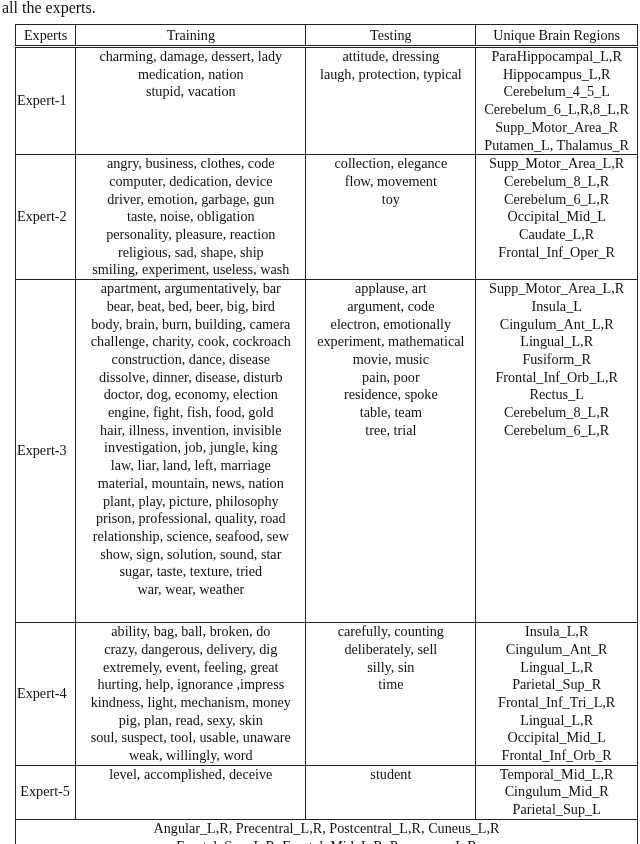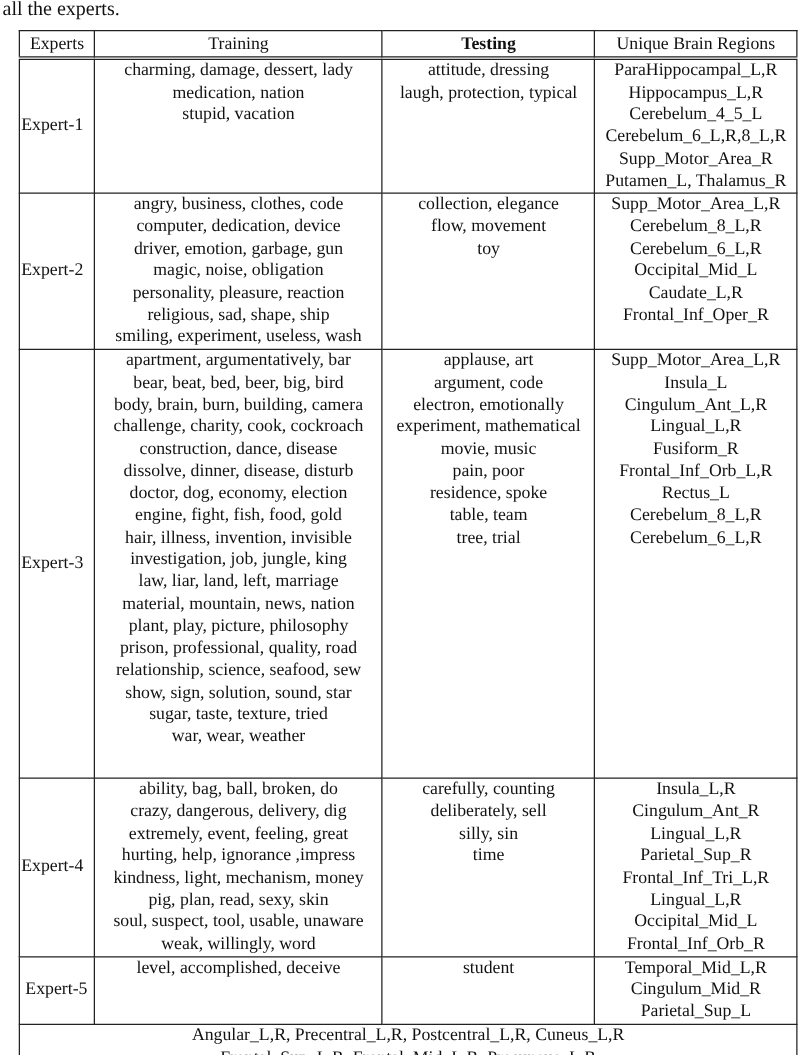--- a/index.html
+++ b/index.html
@@ -25,21 +25,21 @@
       text-align: center;
       vertical-align: top;
       font-weight: normal;
       white-space: nowrap;
     }
     .tbl th { padding-top: 0; height: 20px; line-height: 20px; }
     .tbl thead tr { border-bottom: 3px double #222; }
     .tbl td.expert { vertical-align: middle; text-align: left; padding-left: 1px; }
     .tbl .c1 { width: 56px; }
     .tbl .c2 { width: 228px; font-family: Liberation Serif, serif; }
-    .tbl .c3 { width: 167px; font-weight: bold; }
+    .tbl .c3 { width: 167px; }
     .tbl .c4 { width: 158px; }
     .tbl .line { display: block; }
     .tbl tr.footer td { padding-top: 0; }
     .tbl tr.r1 td { height: 104px; }
     .tbl tr.r2 td { height: 98px; }
     .tbl tr.r3 td { height: 342px; }
     .tbl tr.r4 td { height: 140px; }
     .tbl tr.r5 td { height: 53px; text-align: center; }
     .tbl tr.footer td { height: 53px; }
   </style>
@@ -77,21 +77,21 @@
           <span class="line">Supp_Motor_Area_R</span>
           <span class="line">Putamen_L, Thalamus_R</span>
         </td>
     </tr>
     <tr class="r2">
       <td class="expert">Expert-2</td>
       <td>
           <span class="line">angry, business, clothes, code</span>
           <span class="line">computer, dedication, device</span>
           <span class="line">driver, emotion, garbage, gun</span>
-          <span class="line">magic, noise, obligation</span>
+          <span class="line">taste, noise, obligation</span>
           <span class="line">personality, pleasure, reaction</span>
           <span class="line">religious, sad, shape, ship</span>
           <span class="line">smiling, experiment, useless, wash</span>
         </td>
       <td>
           <span class="line">collection, elegance</span>
           <span class="line">flow, movement</span>
           <span class="line">toy</span>
         </td>
       <td>

